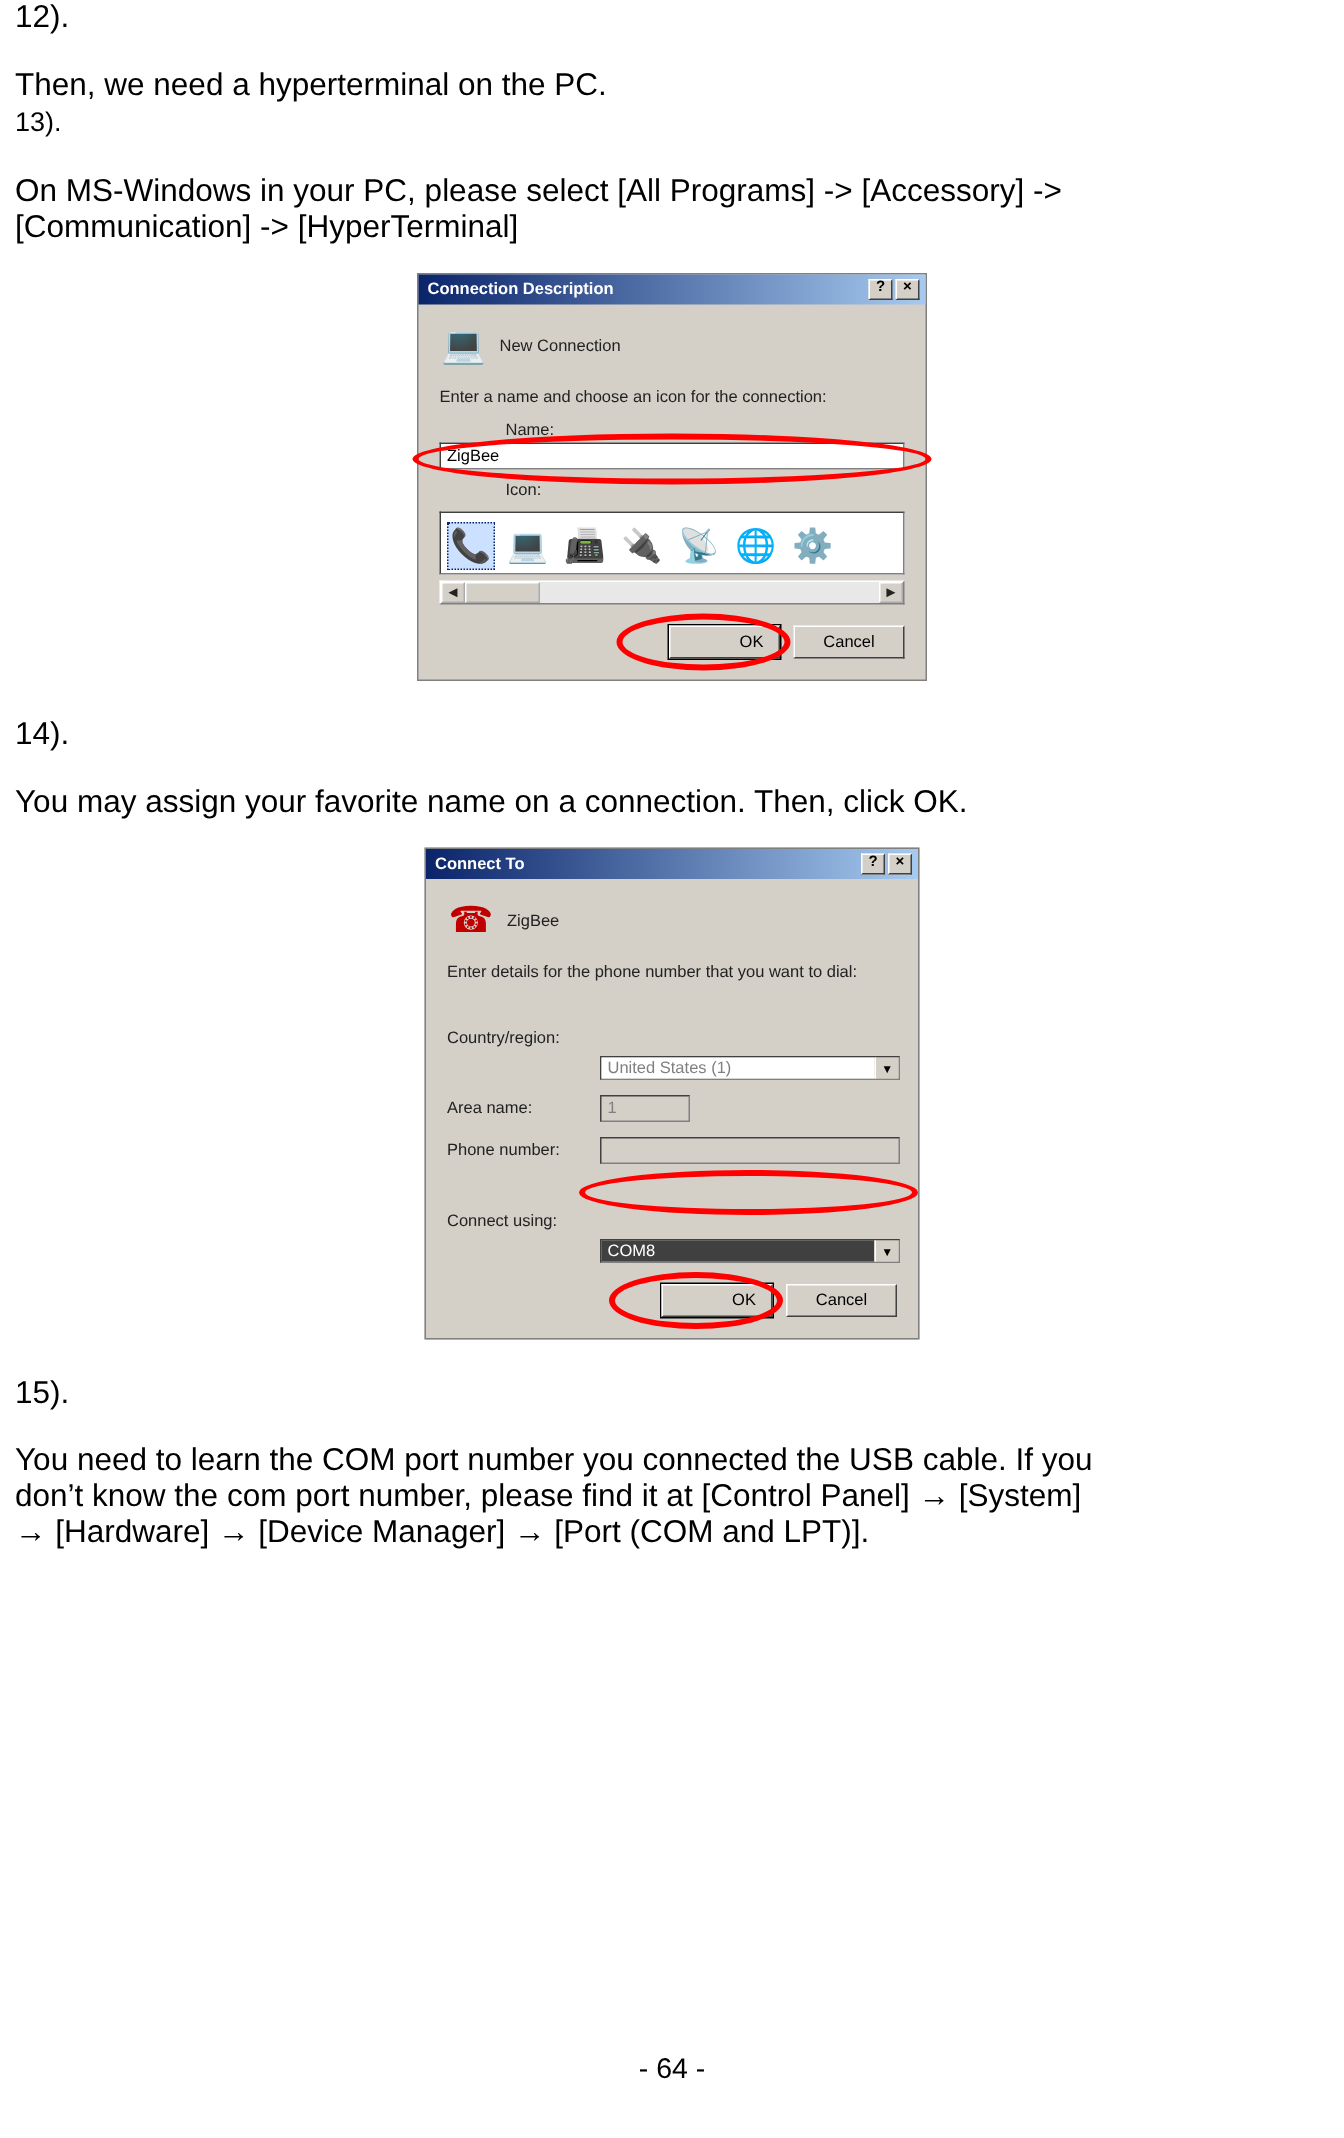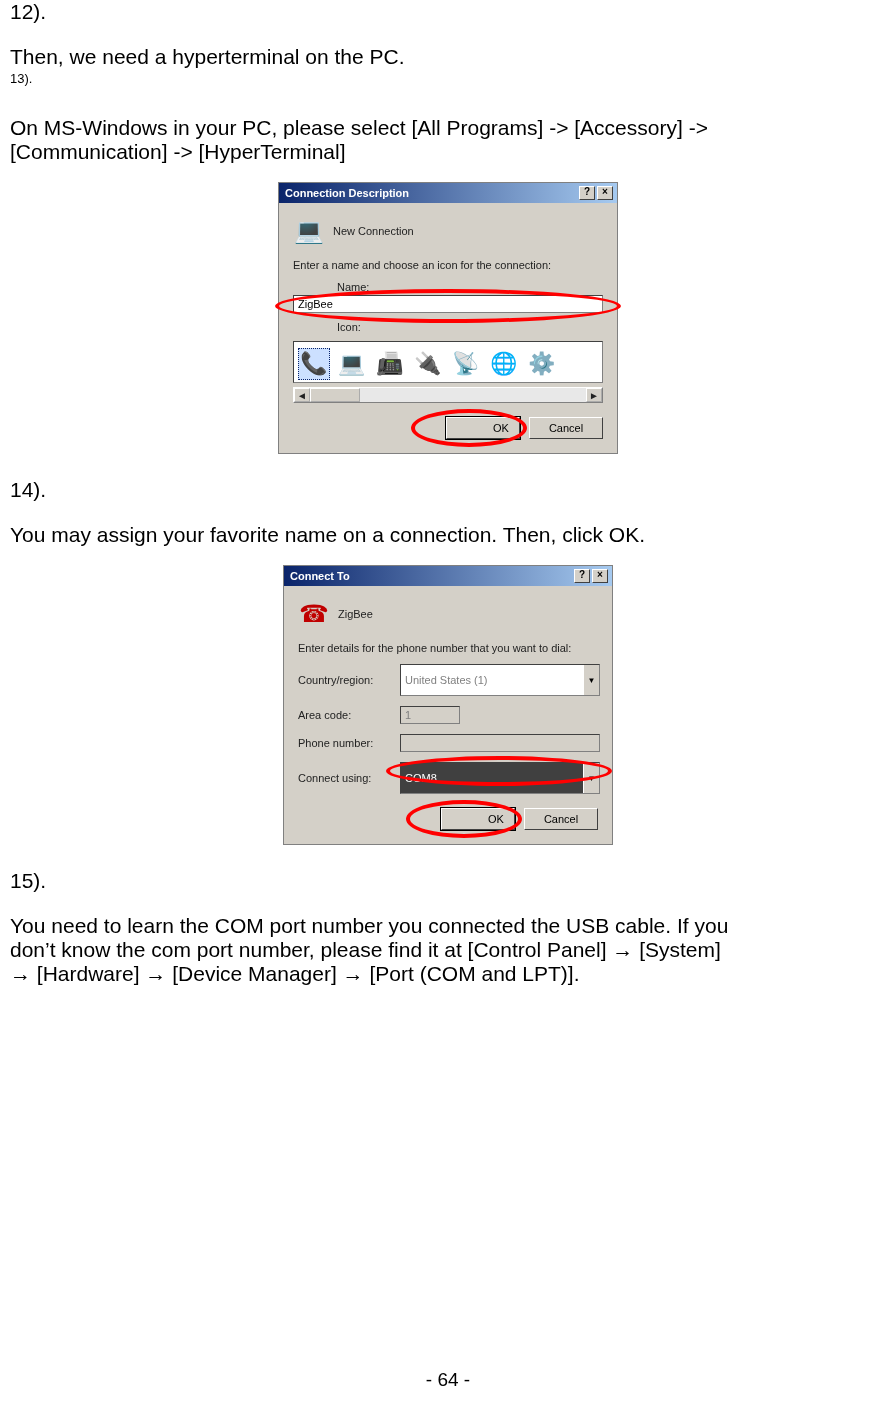--- a/index.html
+++ b/index.html
@@ -68,24 +68,24 @@
   .field-label { margin-top: 6px; margin-bottom: 2px; font-size: 11px; padding-left: 44px; }
   .input-flat {
     width: 100%; height: 18px;
     background: #fff; border: 1px solid #808080;
     border-top-color: #404040; border-left-color: #404040;
     font-size: 11px; padding: 1px 4px;
   }
   .input-short { width: 60px; }
   .input-disabled { background: #d4d0c8; color: #808080; }
   .select-flat {
-    width: 208px; height: 32px;
+    width: 208px; height: 16px;
     border: 1px solid #808080;
     border-top-color: #404040; border-left-color: #404040;
-    display: flex; align-items: stretch;
+    display: flex; align-items: stretch; margin-top: 40px;
   }
   .select-inner {
     flex: 1; background: #404040; color: #fff;
     padding: 2px 4px; font-size: 11px;
     display: flex; align-items: center;
   }
   .select-inner.light { background: #fff; color: #808080; }
   .select-btn {
     width: 16px; background: #d4d0c8;
     border-left: 1px solid #fff;
@@ -144,21 +144,21 @@
   }
 
   
   .form-grid { display: grid; grid-template-columns: 96px 1fr; row-gap: 10px; column-gap: 6px; align-items: center; margin-top: 10px; }
 
   .footer {
     position: absolute;
     bottom: 34px; left: 0; width: 100%;
     text-align: center; font-size: 19px;
   }
-  .small13 { font-size: 13px; }
+  .small13 { font-size: 18px; }
 </style>
 </head>
 <body>
 
 <div class="page">
 
   <div class="step">
     <div class="step-num">12).</div>
     <div class="step-body">Then, we need a hyperterminal on the PC.</div>
   </div>
@@ -245,21 +245,21 @@
         </div>
         <div class="lbl" style="margin-top:10px">Enter details for the phone number that you want to dial:</div>
 
         <div class="form-grid">
           <div class="lbl">Country/region:</div>
           <div class="select-flat" style="width:200px">
             <div class="select-inner light">United States (1)</div>
             <div class="select-btn">▼</div>
           </div>
 
-          <div class="lbl">Area code:</div>
+          <div class="lbl">Area name:</div>
           <div><input class="input-flat input-short input-disabled" disabled="" value="1" style=""></div>
 
           <div class="lbl">Phone number:</div>
           <div><input class="input-flat input-disabled" style="width: 200px;" disabled="" value=""></div>
 
           <div class="lbl">Connect using:</div>
           <div class="rel">
             <div class="select-flat" style="width:200px">
               <div class="select-inner">COM8</div>
               <div class="select-btn">▼</div>

